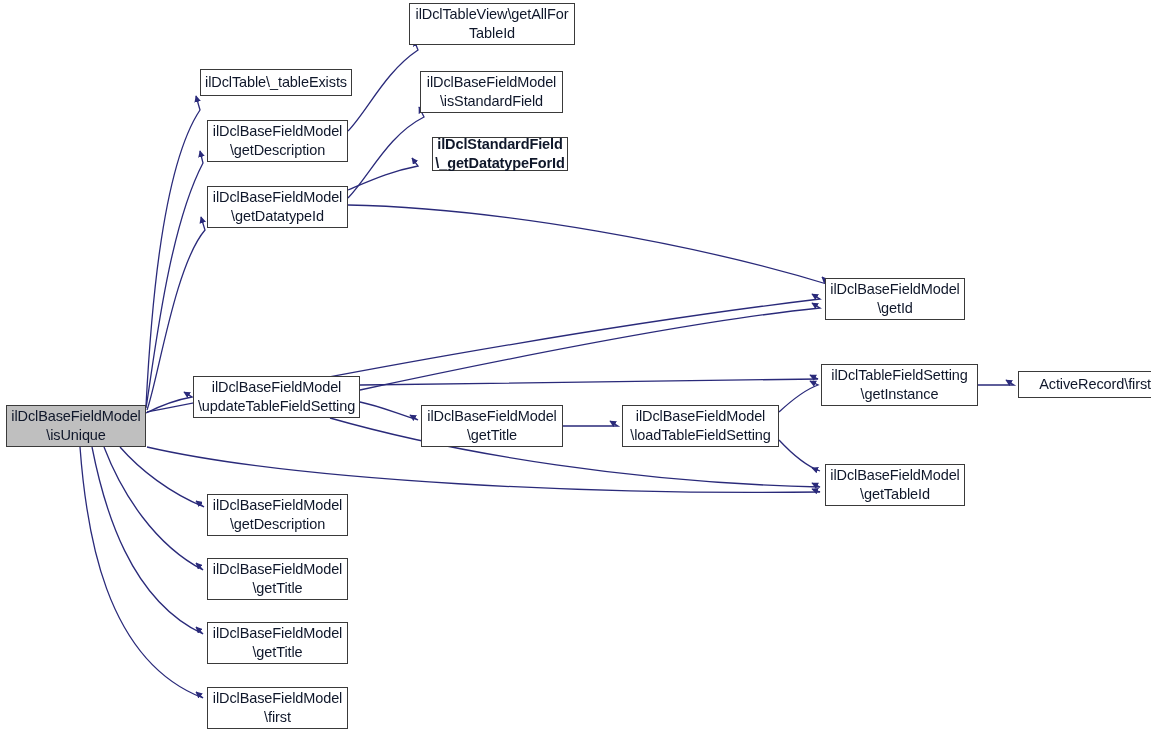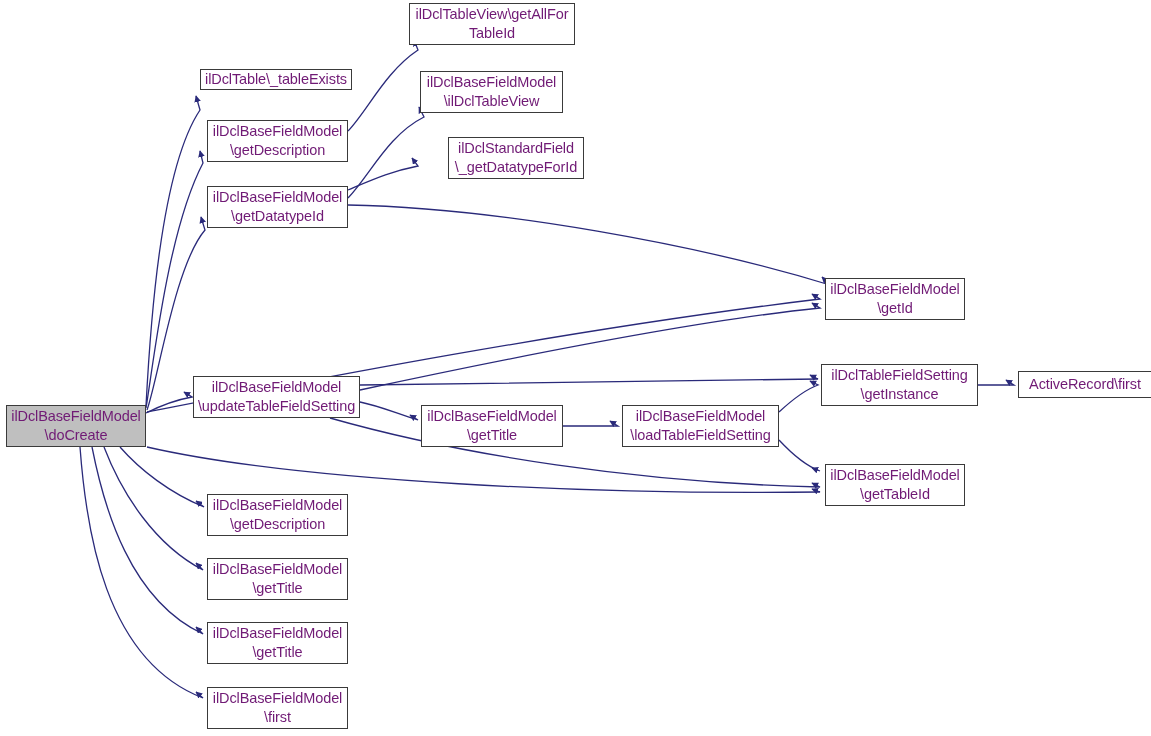--- a/index.html
+++ b/index.html
@@ -22,21 +22,21 @@
     left: 0;
     top: 0;
     width: 1151px;
     height: 736px;
   }
   .node {
     position: absolute;
     box-sizing: border-box;
     border: 1px solid #3a3a3a;
     background: #ffffff;
-    color: #701a75;
+    color: #0f172a;
     font-size: 14.5px;
     line-height: 19px;
     text-align: center;
     display: flex;
     flex-direction: column;
     align-items: center;
     justify-content: center;
     white-space: pre;
     letter-spacing: -0.1px;
     z-index: 2;
@@ -77,32 +77,32 @@
         <path d="M 779 440 C 793 455 806 466 820 471 L 812 468" fill="none" stroke="#2a2a7a" stroke-width="1.3" marker-end="url(#arrow)"></path>
         <path d="M 970 385 L 1014 385 L 1006 380" fill="none" stroke="#2a2a7a" stroke-width="1.3" marker-end="url(#arrow)"></path>
         <path d="M 147 447 C 300 482 600 495 820 492 L 812 489" fill="none" stroke="#2a2a7a" stroke-width="1.3" marker-end="url(#arrow)"></path>
         <path d="M 120 447 C 140 470 170 493 204 507 L 196 501" fill="none" stroke="#2a2a7a" stroke-width="1.3" marker-end="url(#arrow)"></path>
         <path d="M 104 447 C 122 494 155 545 203 570 L 196 563" fill="none" stroke="#2a2a7a" stroke-width="1.3" marker-end="url(#arrow)"></path>
         <path d="M 92 447 C 104 508 130 600 203 634 L 196 627" fill="none" stroke="#2a2a7a" stroke-width="1.3" marker-end="url(#arrow)"></path>
         <path d="M 80 447 C 86 528 104 660 203 698 L 196 692" fill="none" stroke="#2a2a7a" stroke-width="1.3" marker-end="url(#arrow)"></path>
       </g>
   </svg>
   <div id="nodes-group">
-      <div class="node highlight" style="left: 6px; top: 405px; width: 140px; height: 42px;"><span class="label-line">ilDclBaseFieldModel</span><span class="label-line">\doCreate</span></div>
-      <div class="node" style="left: 200px; top: 69px; width: 152px; height: 21px;"><span class="label-line">ilDclTable\_tableExists</span></div>
+      <div class="node highlight" style="left: 6px; top: 405px; width: 140px; height: 42px;"><span class="label-line">ilDclBaseFieldModel</span><span class="label-line">\isUnique</span></div>
+      <div class="node" style="left: 200px; top: 69px; width: 152px; height: 27px;"><span class="label-line">ilDclTable\_tableExists</span></div>
       <div class="node" style="left: 207px; top: 120px; width: 141px; height: 42px;"><span class="label-line">ilDclBaseFieldModel</span><span class="label-line">\getDescription</span></div>
       <div class="node" style="left: 207px; top: 186px; width: 141px; height: 42px;"><span class="label-line">ilDclBaseFieldModel</span><span class="label-line">\getDatatypeId</span></div>
       <div class="node" style="left: 409px; top: 3px; width: 166px; height: 42px;"><span class="label-line">ilDclTableView\getAllFor</span><span class="label-line">TableId</span></div>
-      <div class="node" style="left: 420px; top: 71px; width: 143px; height: 42px;"><span class="label-line">ilDclBaseFieldModel</span><span class="label-line">\ilDclTableView</span></div>
-      <div class="node" style="left: 448px; top: 137px; width: 136px; height: 42px;"><span class="label-line">ilDclStandardField</span><span class="label-line">\_getDatatypeForId</span></div>
+      <div class="node" style="left: 420px; top: 71px; width: 143px; height: 42px;"><span class="label-line">ilDclBaseFieldModel</span><span class="label-line">\isStandardField</span></div>
+      <div class="node" style="left: 432px; top: 137px; width: 136px; height: 34px; font-weight: bold;"><span class="label-line">ilDclStandardField</span><span class="label-line">\_getDatatypeForId</span></div>
       <div class="node" style="left: 825px; top: 278px; width: 140px; height: 42px;"><span class="label-line">ilDclBaseFieldModel</span><span class="label-line">\getId</span></div>
       <div class="node" style="left: 193px; top: 376px; width: 167px; height: 42px;"><span class="label-line">ilDclBaseFieldModel</span><span class="label-line">\updateTableFieldSetting</span></div>
       <div class="node" style="left: 421px; top: 405px; width: 142px; height: 42px;"><span class="label-line">ilDclBaseFieldModel</span><span class="label-line">\getTitle</span></div>
       <div class="node" style="left: 622px; top: 405px; width: 157px; height: 42px;"><span class="label-line">ilDclBaseFieldModel</span><span class="label-line">\loadTableFieldSetting</span></div>
       <div class="node" style="left: 821px; top: 364px; width: 157px; height: 42px;"><span class="label-line">ilDclTableFieldSetting</span><span class="label-line">\getInstance</span></div>
-      <div class="node" style="left: 1018px; top: 371px; width: 134px; height: 27px;"><span class="label-line">ActiveRecord\first</span></div>
+      <div class="node" style="left: 1018px; top: 371px; width: 134px; height: 27px; align-items: flex-end;"><span class="label-line">ActiveRecord\first</span></div>
       <div class="node" style="left: 825px; top: 464px; width: 140px; height: 42px;"><span class="label-line">ilDclBaseFieldModel</span><span class="label-line">\getTableId</span></div>
       <div class="node" style="left: 207px; top: 494px; width: 141px; height: 42px;"><span class="label-line">ilDclBaseFieldModel</span><span class="label-line">\getDescription</span></div>
       <div class="node" style="left: 207px; top: 558px; width: 141px; height: 42px;"><span class="label-line">ilDclBaseFieldModel</span><span class="label-line">\getTitle</span></div>
       <div class="node" style="left: 207px; top: 622px; width: 141px; height: 42px;"><span class="label-line">ilDclBaseFieldModel</span><span class="label-line">\getTitle</span></div>
       <div class="node" style="left: 207px; top: 687px; width: 141px; height: 42px;"><span class="label-line">ilDclBaseFieldModel</span><span class="label-line">\first</span></div>
     </div>
 </div>
 
 </body></html>

